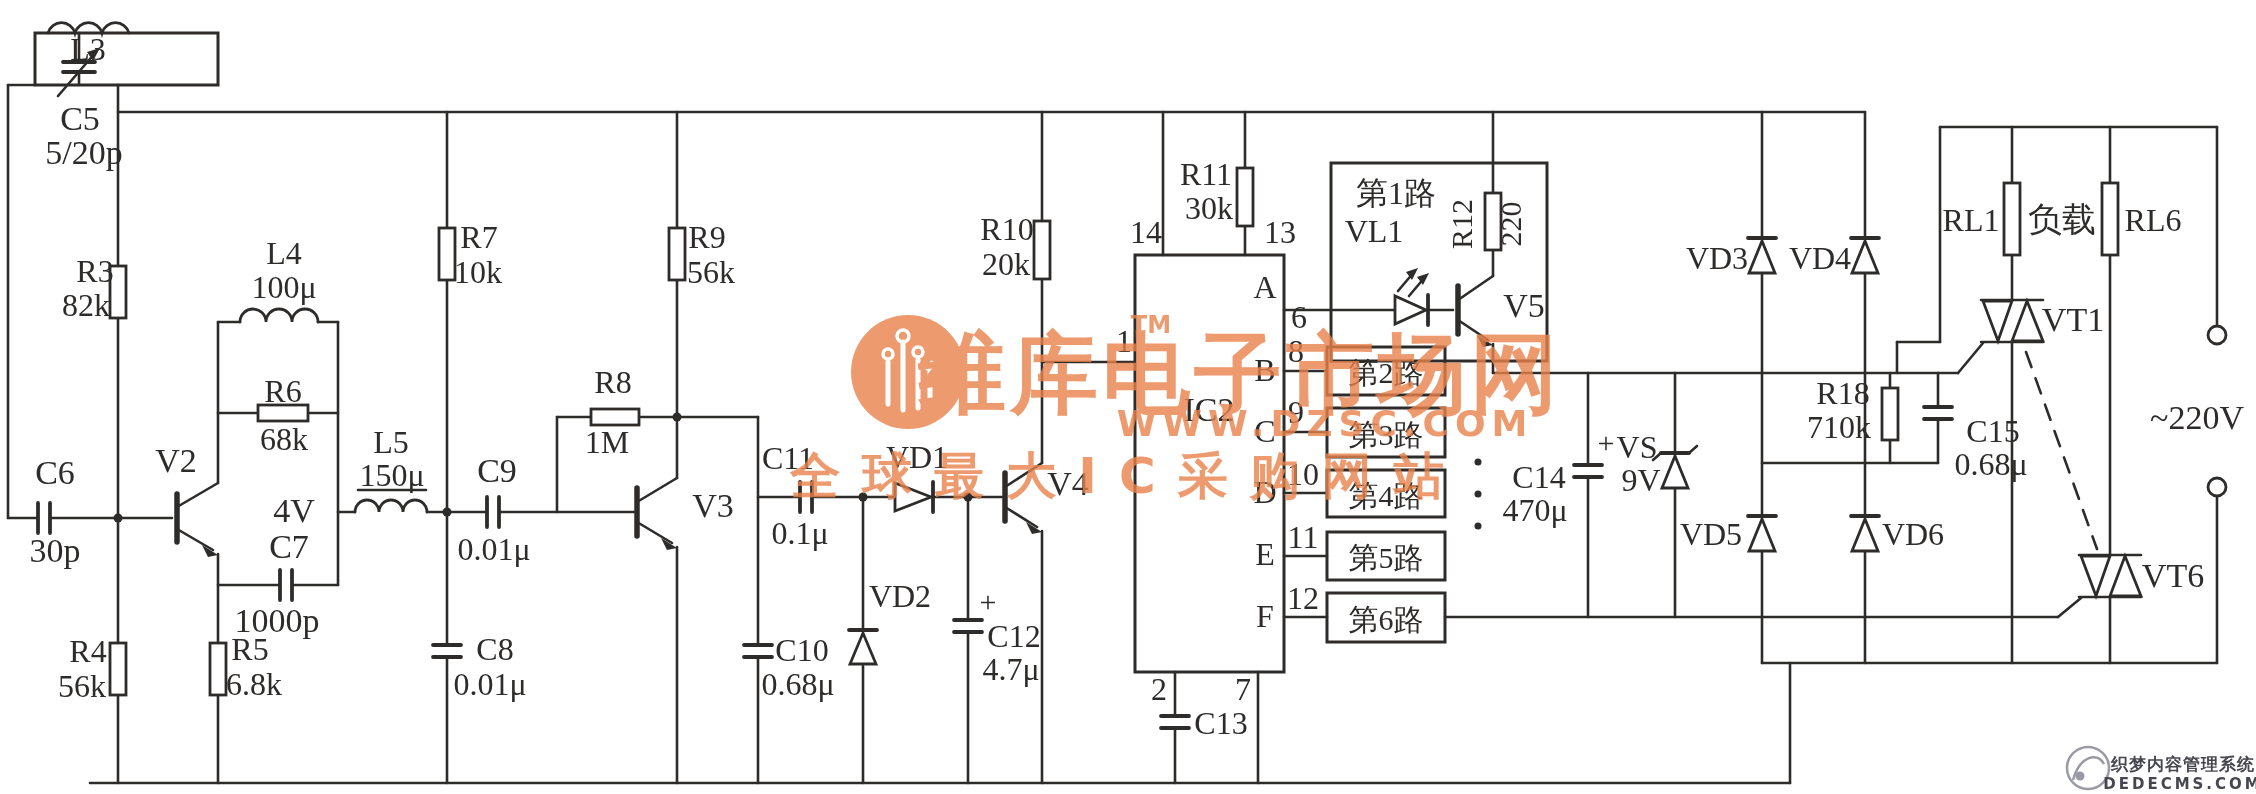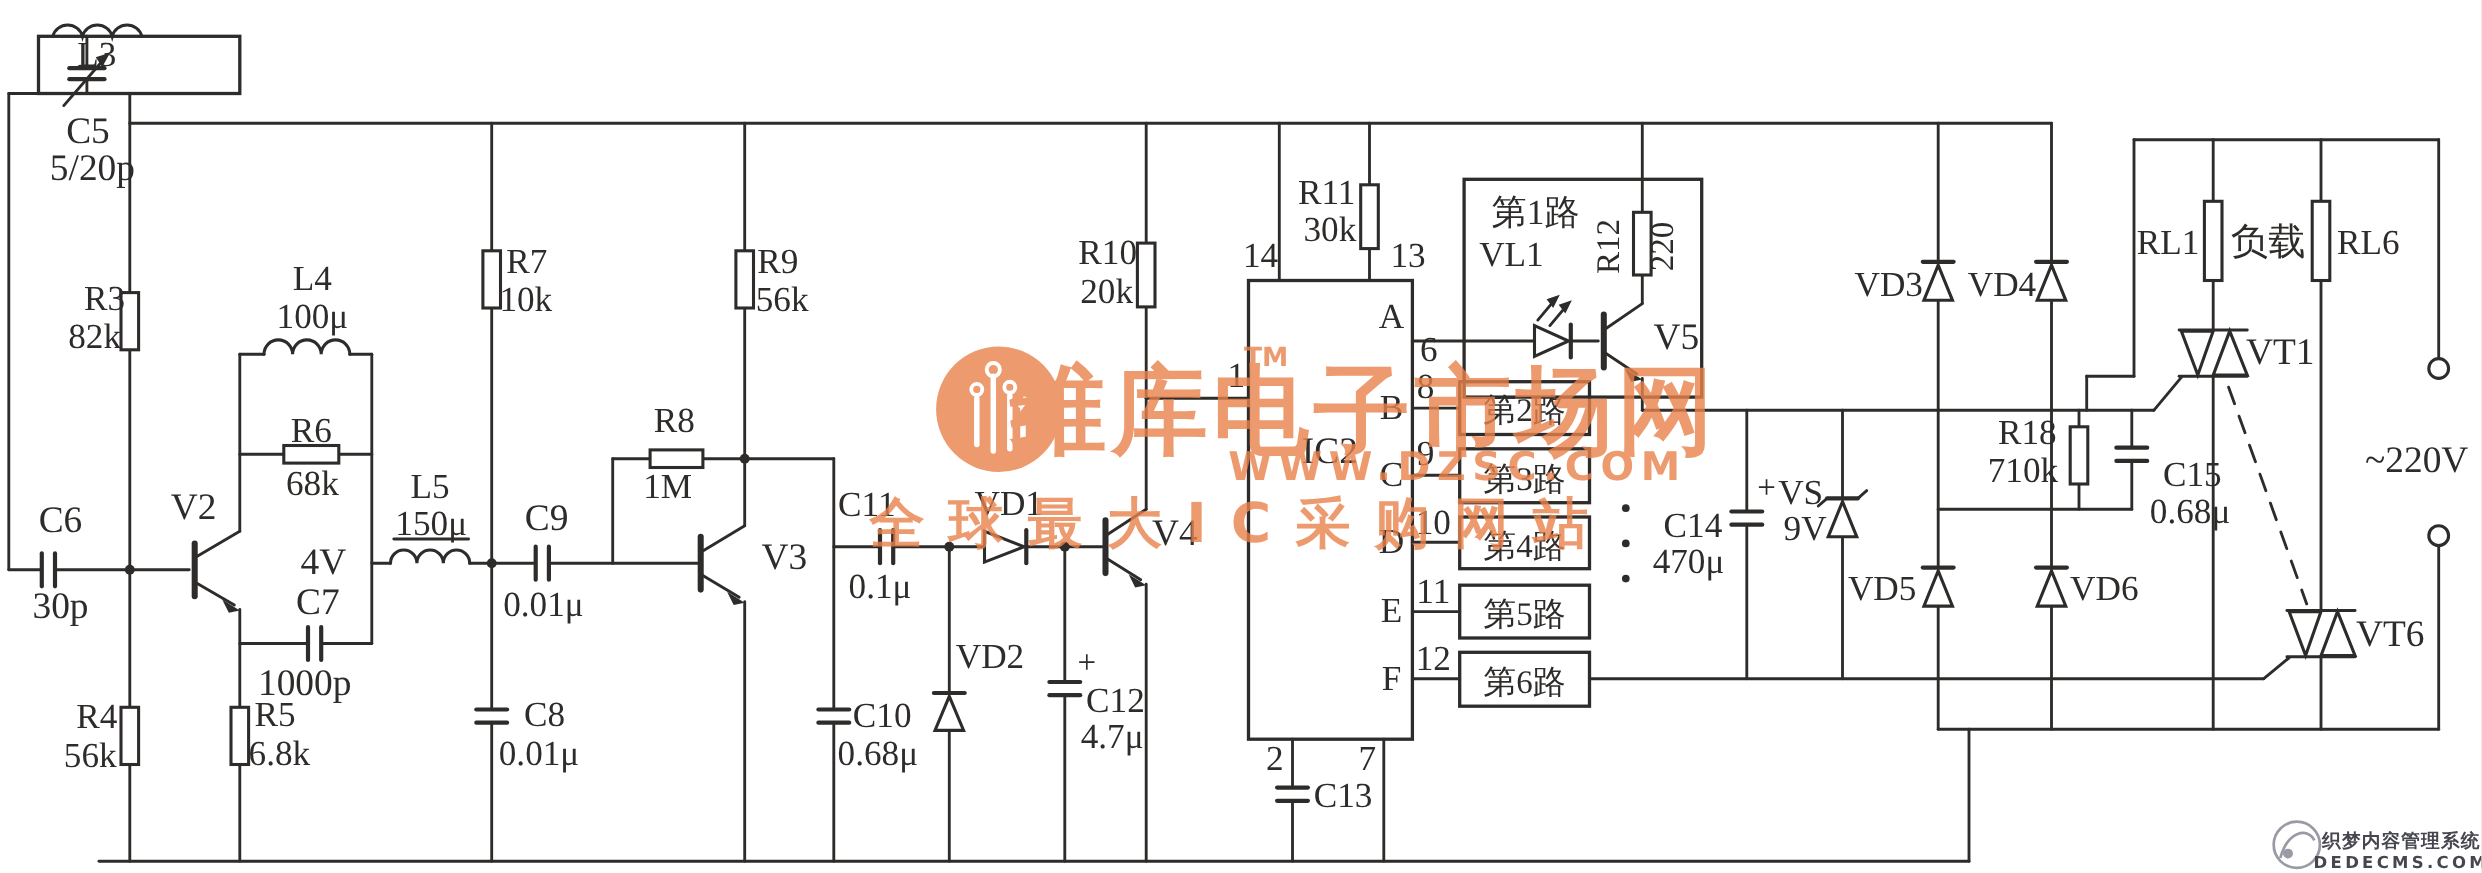--- a/index.html
+++ b/index.html
@@ -1,16 +1,16 @@
 <!DOCTYPE html>
 <html><head>
 <meta charset="utf-8">
 <style>
   html,body{margin:0;padding:0;background:#fff;}
-  .stage{width:2256px;height:794px;position:relative;background:#fca5a5;overflow:hidden;}
+  .stage{width:2256px;height:794px;position:relative;background:#be185d;overflow:hidden;}
   svg{position:absolute;left:0;top:0;}
   text{user-select:none;}
   .comp-label{font-family:"Liberation Serif","DejaVu Serif",serif;fill:#2e2c2a;}
   .wm{font-family:"DejaVu Sans","Liberation Sans",sans-serif;font-weight:bold;}
 </style>
 </head>
 <body>
 
 <div class="stage">
   <svg id="schematic" width="2256" height="794" viewBox="0 0 2256 794" xmlns="http://www.w3.org/2000/svg">

